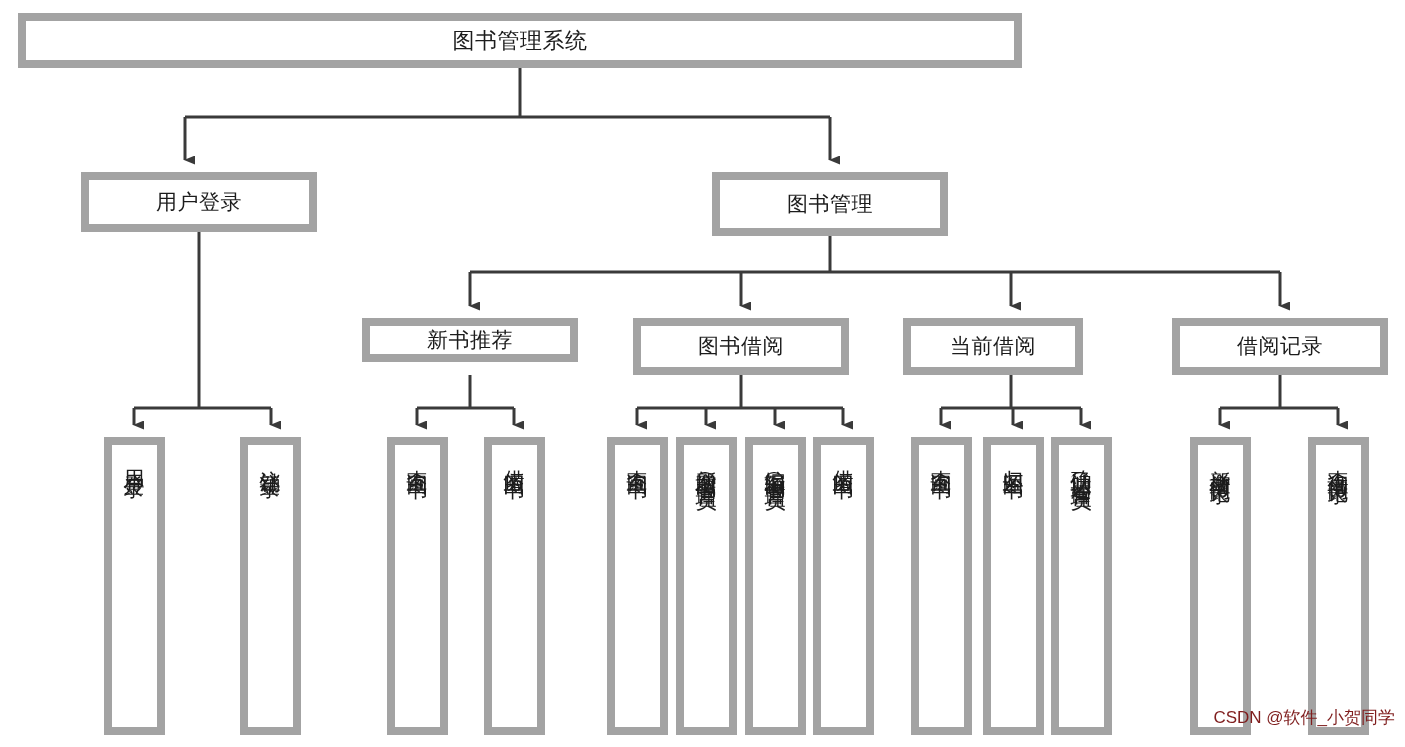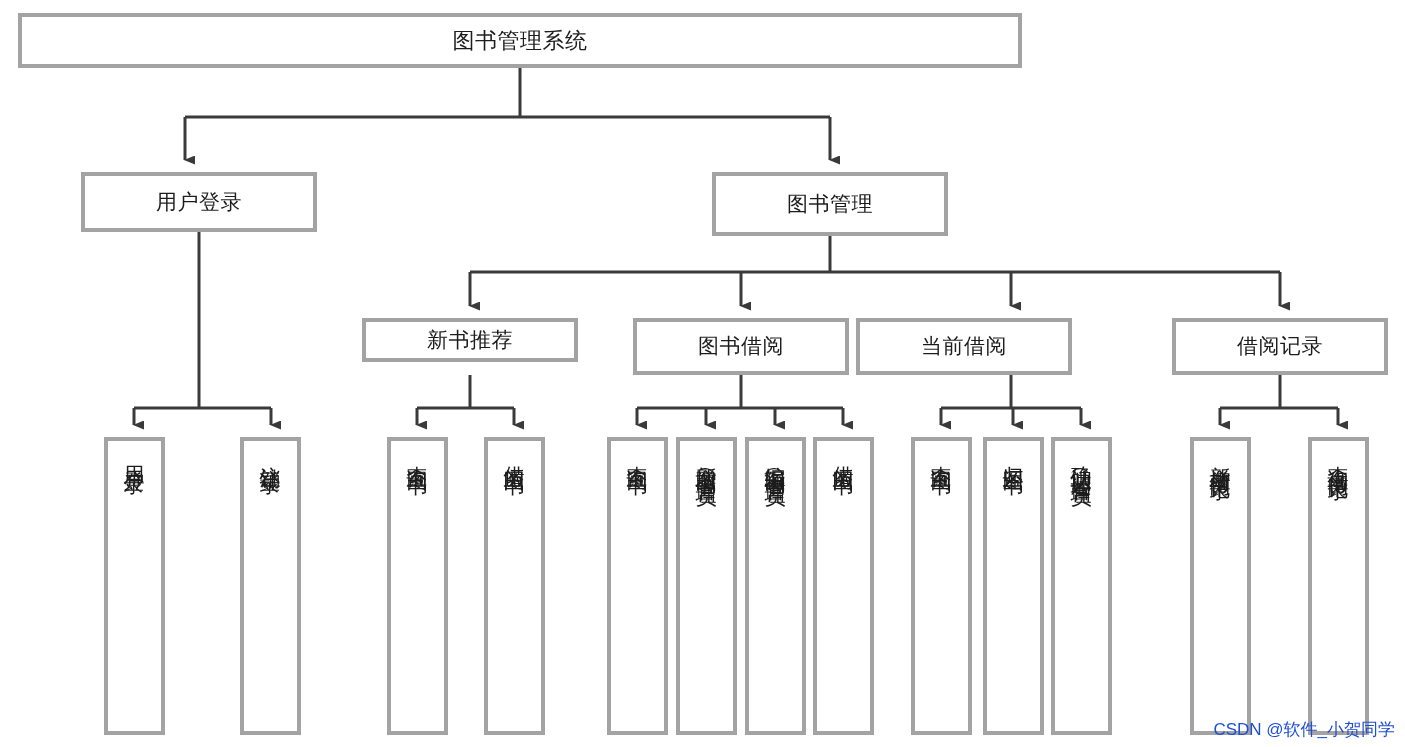--- a/index.html
+++ b/index.html
@@ -21,21 +21,21 @@
     position: absolute;
     left: 0;
     top: 0;
     width: 1405px;
     height: 747px;
     pointer-events: none;
   }
   .node {
     position: absolute;
     box-sizing: border-box;
-    border: 4px solid #a3a3a3;
+    border: 8px solid #a3a3a3;
     background: #ffffff;
     display: flex;
     align-items: center;
     justify-content: center;
     color: #1c1c1c;
   }
   .node .label {
     display: block;
     text-align: center;
     line-height: 1.18;
@@ -59,23 +59,23 @@
     writing-mode: vertical-rl;
     text-orientation: upright;
     font-size: 21px;
     line-height: 1;
     letter-spacing: 3px;
     white-space: nowrap;
   }
   #watermark {
     position: absolute;
     right: 10px;
-    bottom: 6px;
+    bottom: 18px;
     font-size: 17px;
-    color: #1d4ed8;
+    color: #7f1d1d;
     white-space: nowrap;
     user-select: none;
     text-align: center;
   }
 </style>
 </head>
 <body>
 
 <div id="canvas">
 
@@ -139,21 +139,21 @@
   <div class="node horiz" style="left: 712px; top: 172px; width: 236px; height: 64px;">
     <span class="label">图书管理</span>
   </div>
 
   <div class="node horiz" style="left: 362px; top: 318px; width: 216px; height: 44px;">
     <span class="label">新书推荐</span>
   </div>
   <div class="node horiz" style="left: 633px; top: 318px; width: 216px; height: 57px; align-items: center;">
     <span class="label">图书借阅</span>
   </div>
-  <div class="node horiz" style="left: 856px; top: 318px; width: 216px; height: 57px;">
+  <div class="node horiz" style="left: 903px; top: 318px; width: 180px; height: 57px;">
     <span class="label">当前借阅</span>
   </div>
   <div class="node horiz" style="left: 1172px; top: 318px; width: 216px; height: 57px;">
     <span class="label">借阅记录</span>
   </div>
 
   <div class="node vert" style="left: 104px; top: 437px; width: 61px; height: 298px;">
     <span class="label">用户登录</span>
   </div>
   <div class="node vert" style="left: 240px; top: 437px; width: 61px; height: 298px;">

